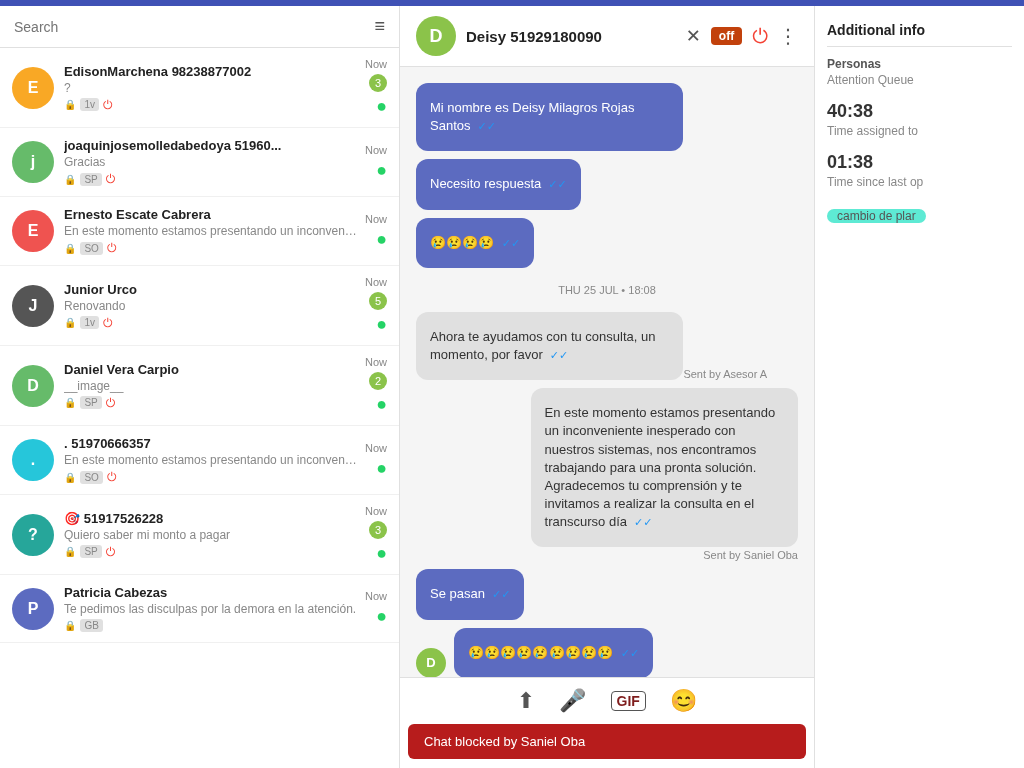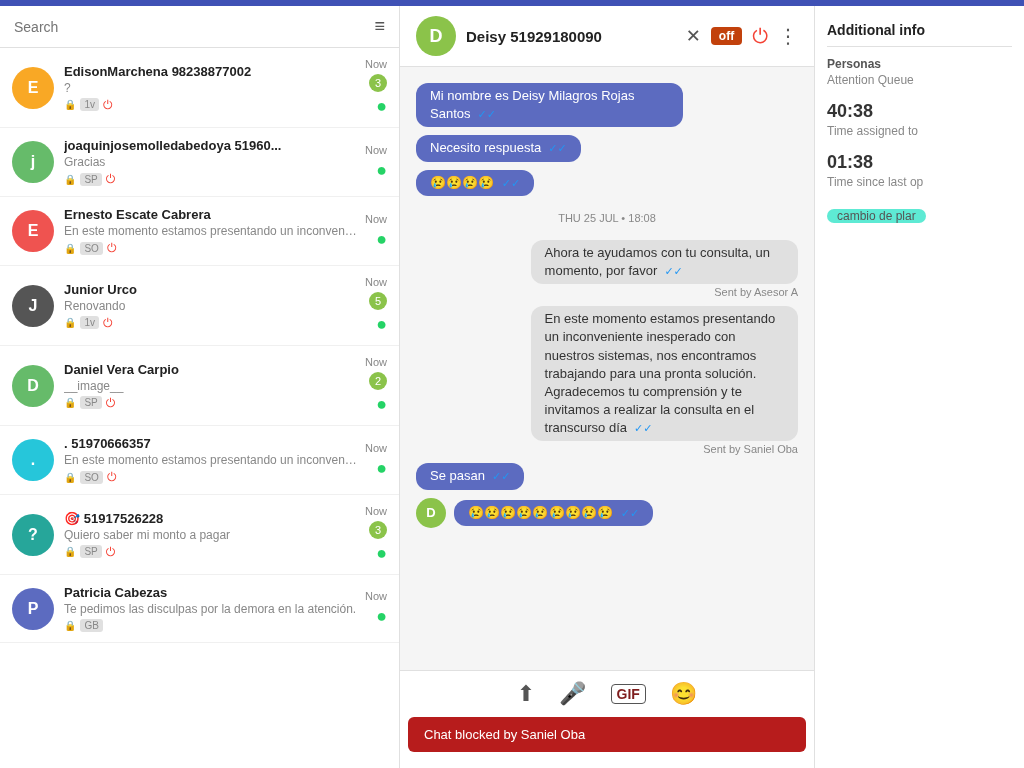--- a/index.html
+++ b/index.html
@@ -32,33 +32,33 @@
     .chat-header { background: #fff; padding: 10px 16px; display: flex; align-items: center; border-bottom: 1px solid #e0e0e0; }
     .chat-avatar { width: 40px; height: 40px; border-radius: 50%; background: #8bc34a; display: flex; align-items: center; justify-content: center; color: #fff; font-weight: bold; font-size: 18px; flex-shrink: 0; }
     .chat-name { font-weight: 600; font-size: 15px; color: #222; margin-left: 10px; flex: 1; }
     .header-actions { display: flex; align-items: center; gap: 10px; }
     .btn-x { color: #555; font-size: 18px; cursor: pointer; }
     .btn-off { background: #c2410c; color: #fff; border-radius: 4px; padding: 2px 8px; font-size: 12px; font-weight: bold; border: none; cursor: pointer; }
     .btn-power { color: #f44336; font-size: 20px; cursor: pointer; }
     .btn-dots { color: #555; font-size: 20px; cursor: pointer; }
 
     .chat-messages { flex: 1; overflow-y: auto; padding: 16px; display: flex; flex-direction: column; gap: 8px; }
-    .msg-bubble { border-radius: 12px; padding: 4px 14px; max-width: 70%; font-size: 13px; line-height: 1.4; position: relative; }
+    .msg-bubble { border-radius: 12px; padding: 16px 14px; max-width: 70%; font-size: 13px; line-height: 1.4; position: relative; }
     .msg-incoming { background: #5c6bc0; color: #fff; align-self: center; }
     .msg-outgoing { background: #e0e0e0; color: #333; align-self: flex-end; }
     .msg-sent-by { font-size: 11px; color: #888; text-align: right; margin-top: 2px; }
     .date-divider { text-align: center; font-size: 11px; color: #888; margin: 8px 0; }
     .tick { font-size: 11px; color: #aaa; margin-left: 4px; }
     .tick.blue { color: #2196f3; }
 
     .chat-input-area { background: #fff; border-top: 1px solid #e0e0e0; }
     .chat-icons-row { display: flex; justify-content: center; align-items: center; gap: 24px; padding: 10px 16px 6px; }
     .chat-icon-btn { color: #555; font-size: 22px; cursor: pointer; background: none; border: none; }
     .gif-btn { font-size: 14px; font-weight: bold; color: #7f1d1d; border: 1.5px solid #555; border-radius: 4px; padding: 1px 5px; cursor: pointer; background: none; }
-    .blocked-bar { background: #b71c1c; color: #fff; padding: 10px 16px; font-size: 13px; font-weight: 500; margin: 4px 8px 16px; border-radius: 6px; }
+    .blocked-bar { background: #b71c1c; color: #fff; padding: 10px 16px; font-size: 13px; font-weight: 500; margin: 4px 8px 9px; border-radius: 6px; }
 
     
     .right-panel { width: 210px; background: #fff; border-left: 1px solid #e0e0e0; padding: 16px 12px; overflow-y: auto; }
     .right-panel h3 { font-size: 14px; font-weight: 600; color: #222; border-bottom: 1px solid #e0e0e0; padding-bottom: 8px; margin-bottom: 10px; }
     .info-section { margin-bottom: 14px; }
     .info-label { font-size: 12px; color: #555; font-weight: 600; }
     .info-value { font-size: 12px; color: #888; margin-top: 2px; }
     .info-time { font-size: 18px; font-weight: 600; color: #333; }
     .tag-chip { background: #5eead4; border-radius: 12px; padding: 0 10px; font-size: 12px; color: #555; display: inline-block; margin-top: 6px; }
     .tags-label { font-size: 13px; font-weight: 600; color: #222; border-bottom: 1px solid #e0e0e0; padding-bottom: 8px; margin-bottom: 8px; }
@@ -235,21 +235,21 @@
           <div style="display: flex; align-items: flex-end; gap: 8px;">
             <div class="msg-bubble msg-incoming">Necesito respuesta<span class="tick blue"> ✓✓</span></div>
           </div>
         </div>
         <div>
           <div style="display: flex; align-items: flex-end; gap: 8px;">
             <div class="msg-bubble msg-incoming">😢😢😢😢<span class="tick blue"> ✓✓</span></div>
           </div>
         </div>
         <div class="date-divider">THU 25 JUL • 18:08</div>
-        <div style="display: flex; flex-direction: column; align-items: flex-end;">
+        <div style="display: flex; flex-direction: row; align-items: flex-end;">
           <div class="msg-bubble msg-outgoing">Ahora te ayudamos con tu consulta, un momento, por favor<span class="tick blue"> ✓✓</span></div>
           <div class="msg-sent-by">Sent by Asesor A</div>
         </div>
         <div style="display: flex; flex-direction: column; align-items: flex-end;">
           <div class="msg-bubble msg-outgoing">En este momento estamos presentando un inconveniente inesperado con nuestros sistemas, nos encontramos trabajando para una pronta solución. Agradecemos tu comprensión y te invitamos a realizar la consulta en el transcurso día<span class="tick blue"> ✓✓</span></div>
           <div class="msg-sent-by">Sent by Saniel Oba</div>
         </div>
         <div>
           <div style="display: flex; align-items: flex-end; gap: 8px;">
             <div class="msg-bubble msg-incoming">Se pasan<span class="tick blue"> ✓✓</span></div>

